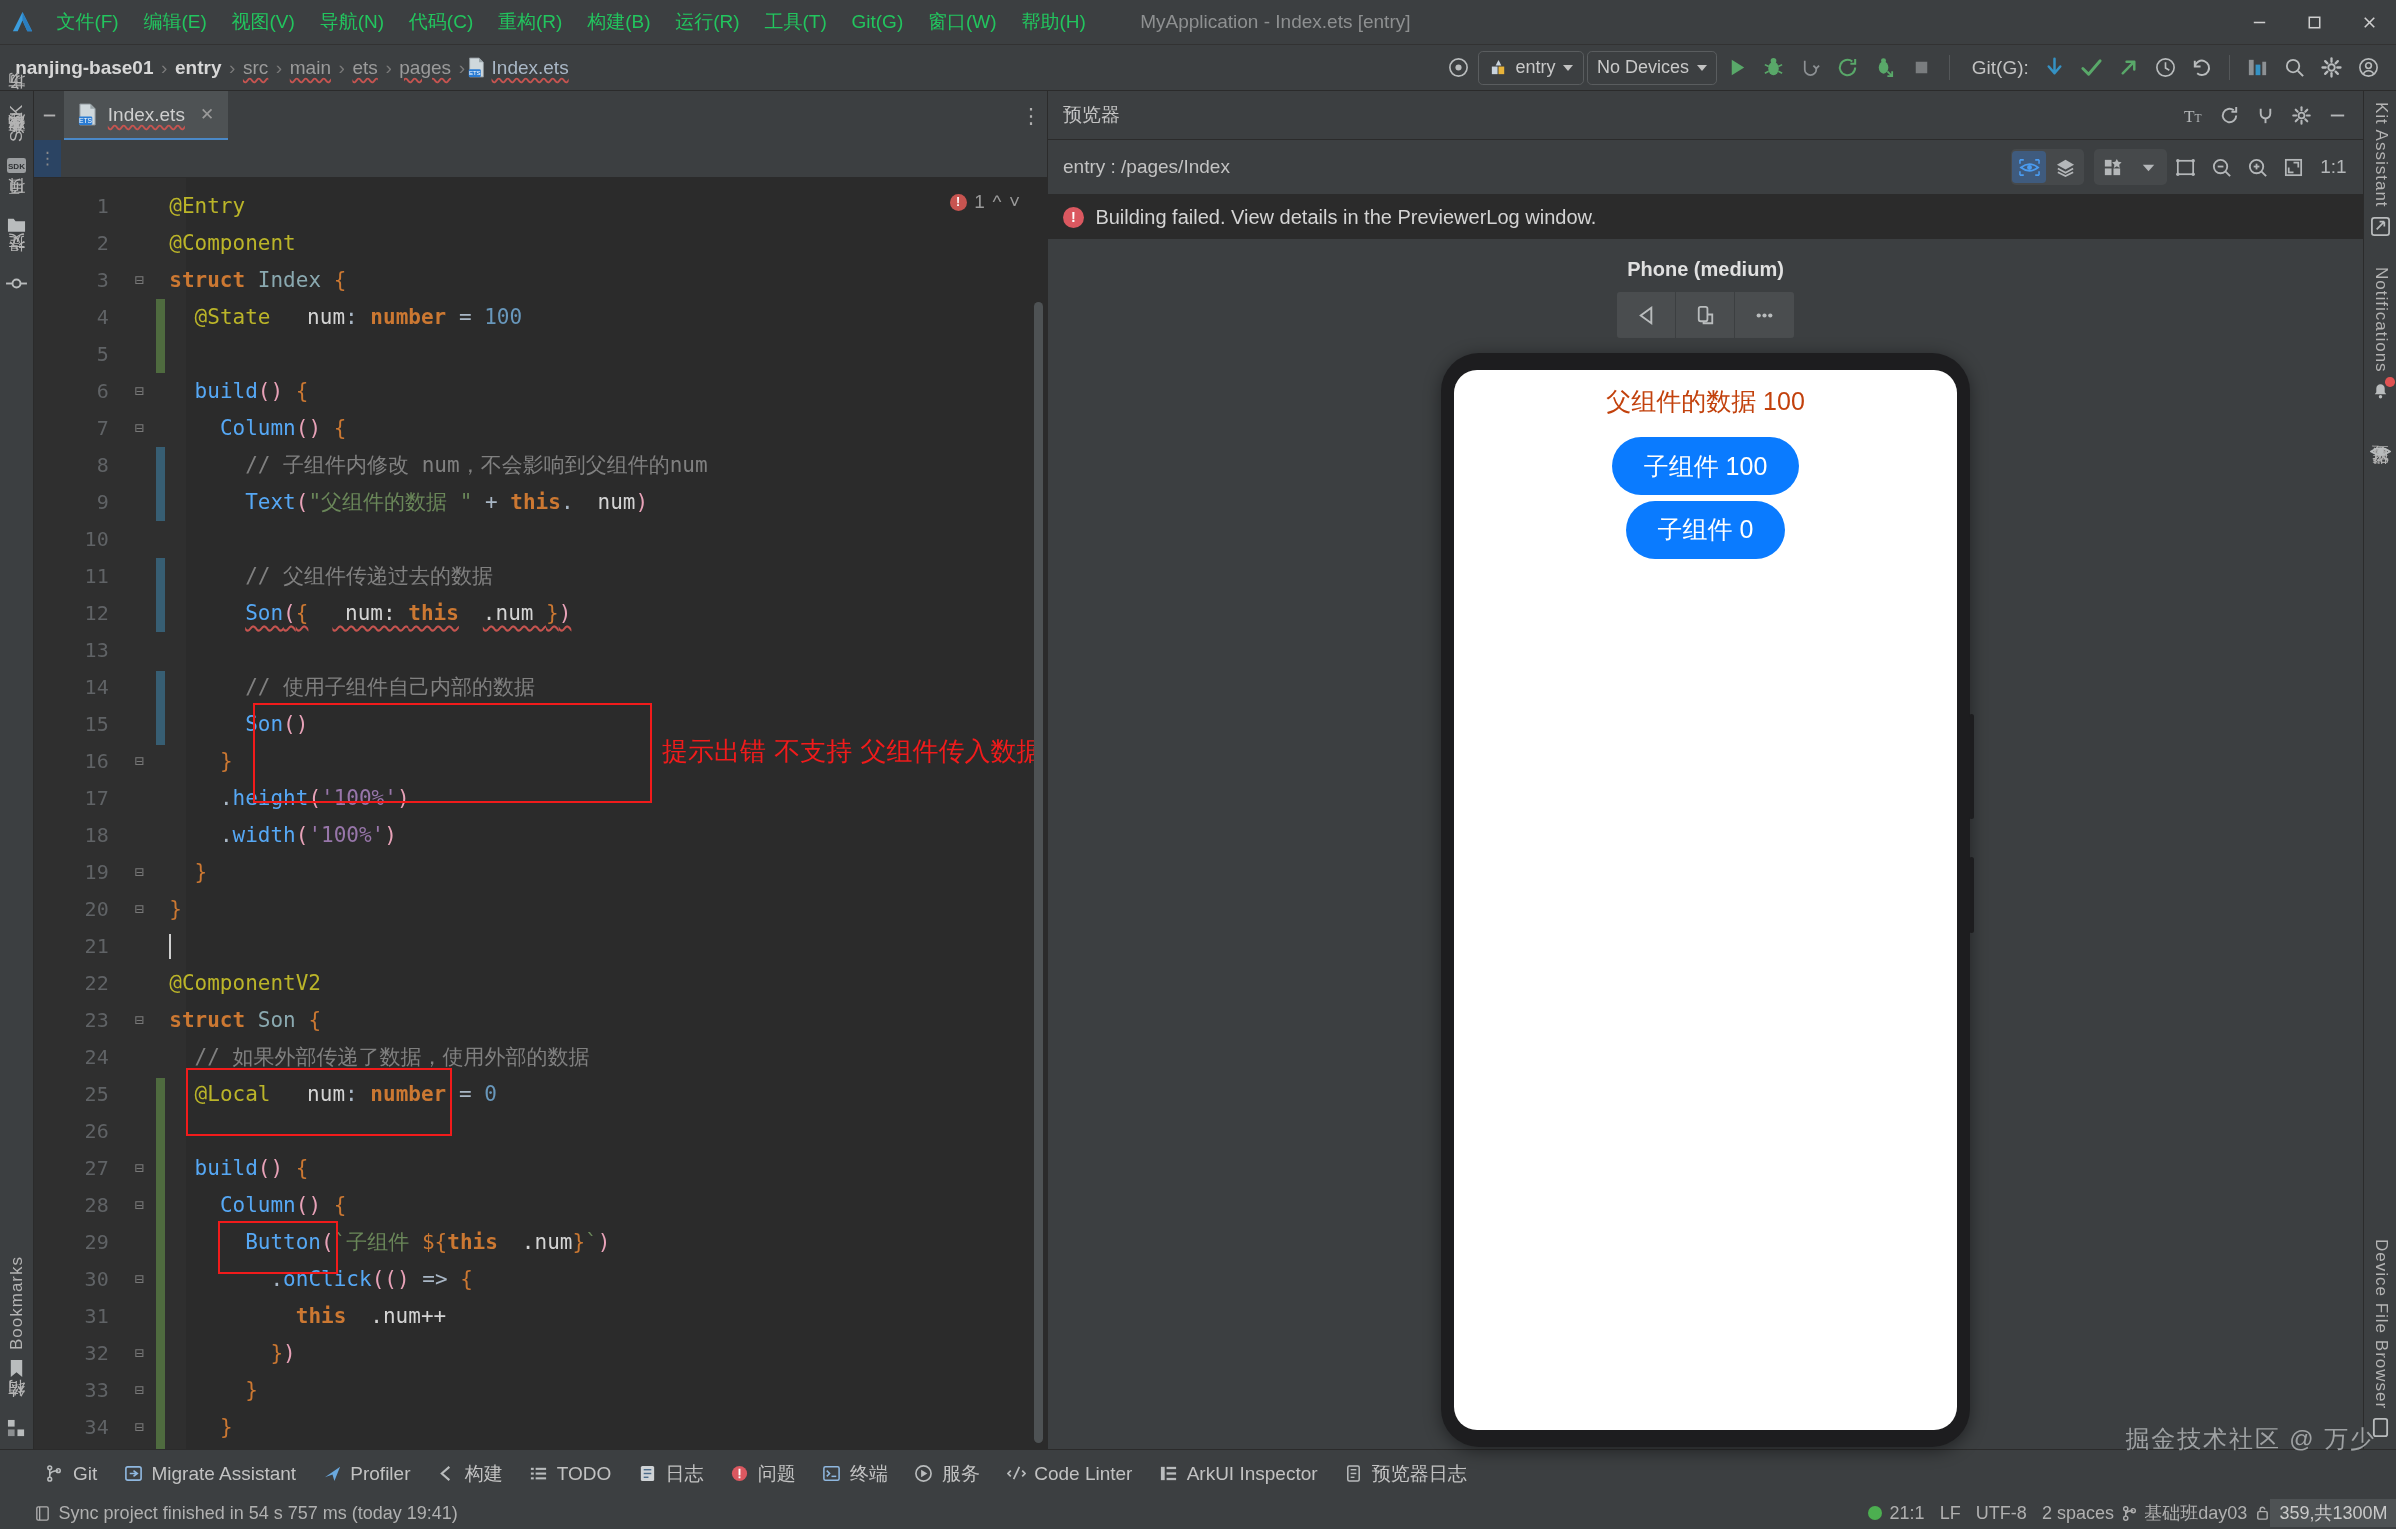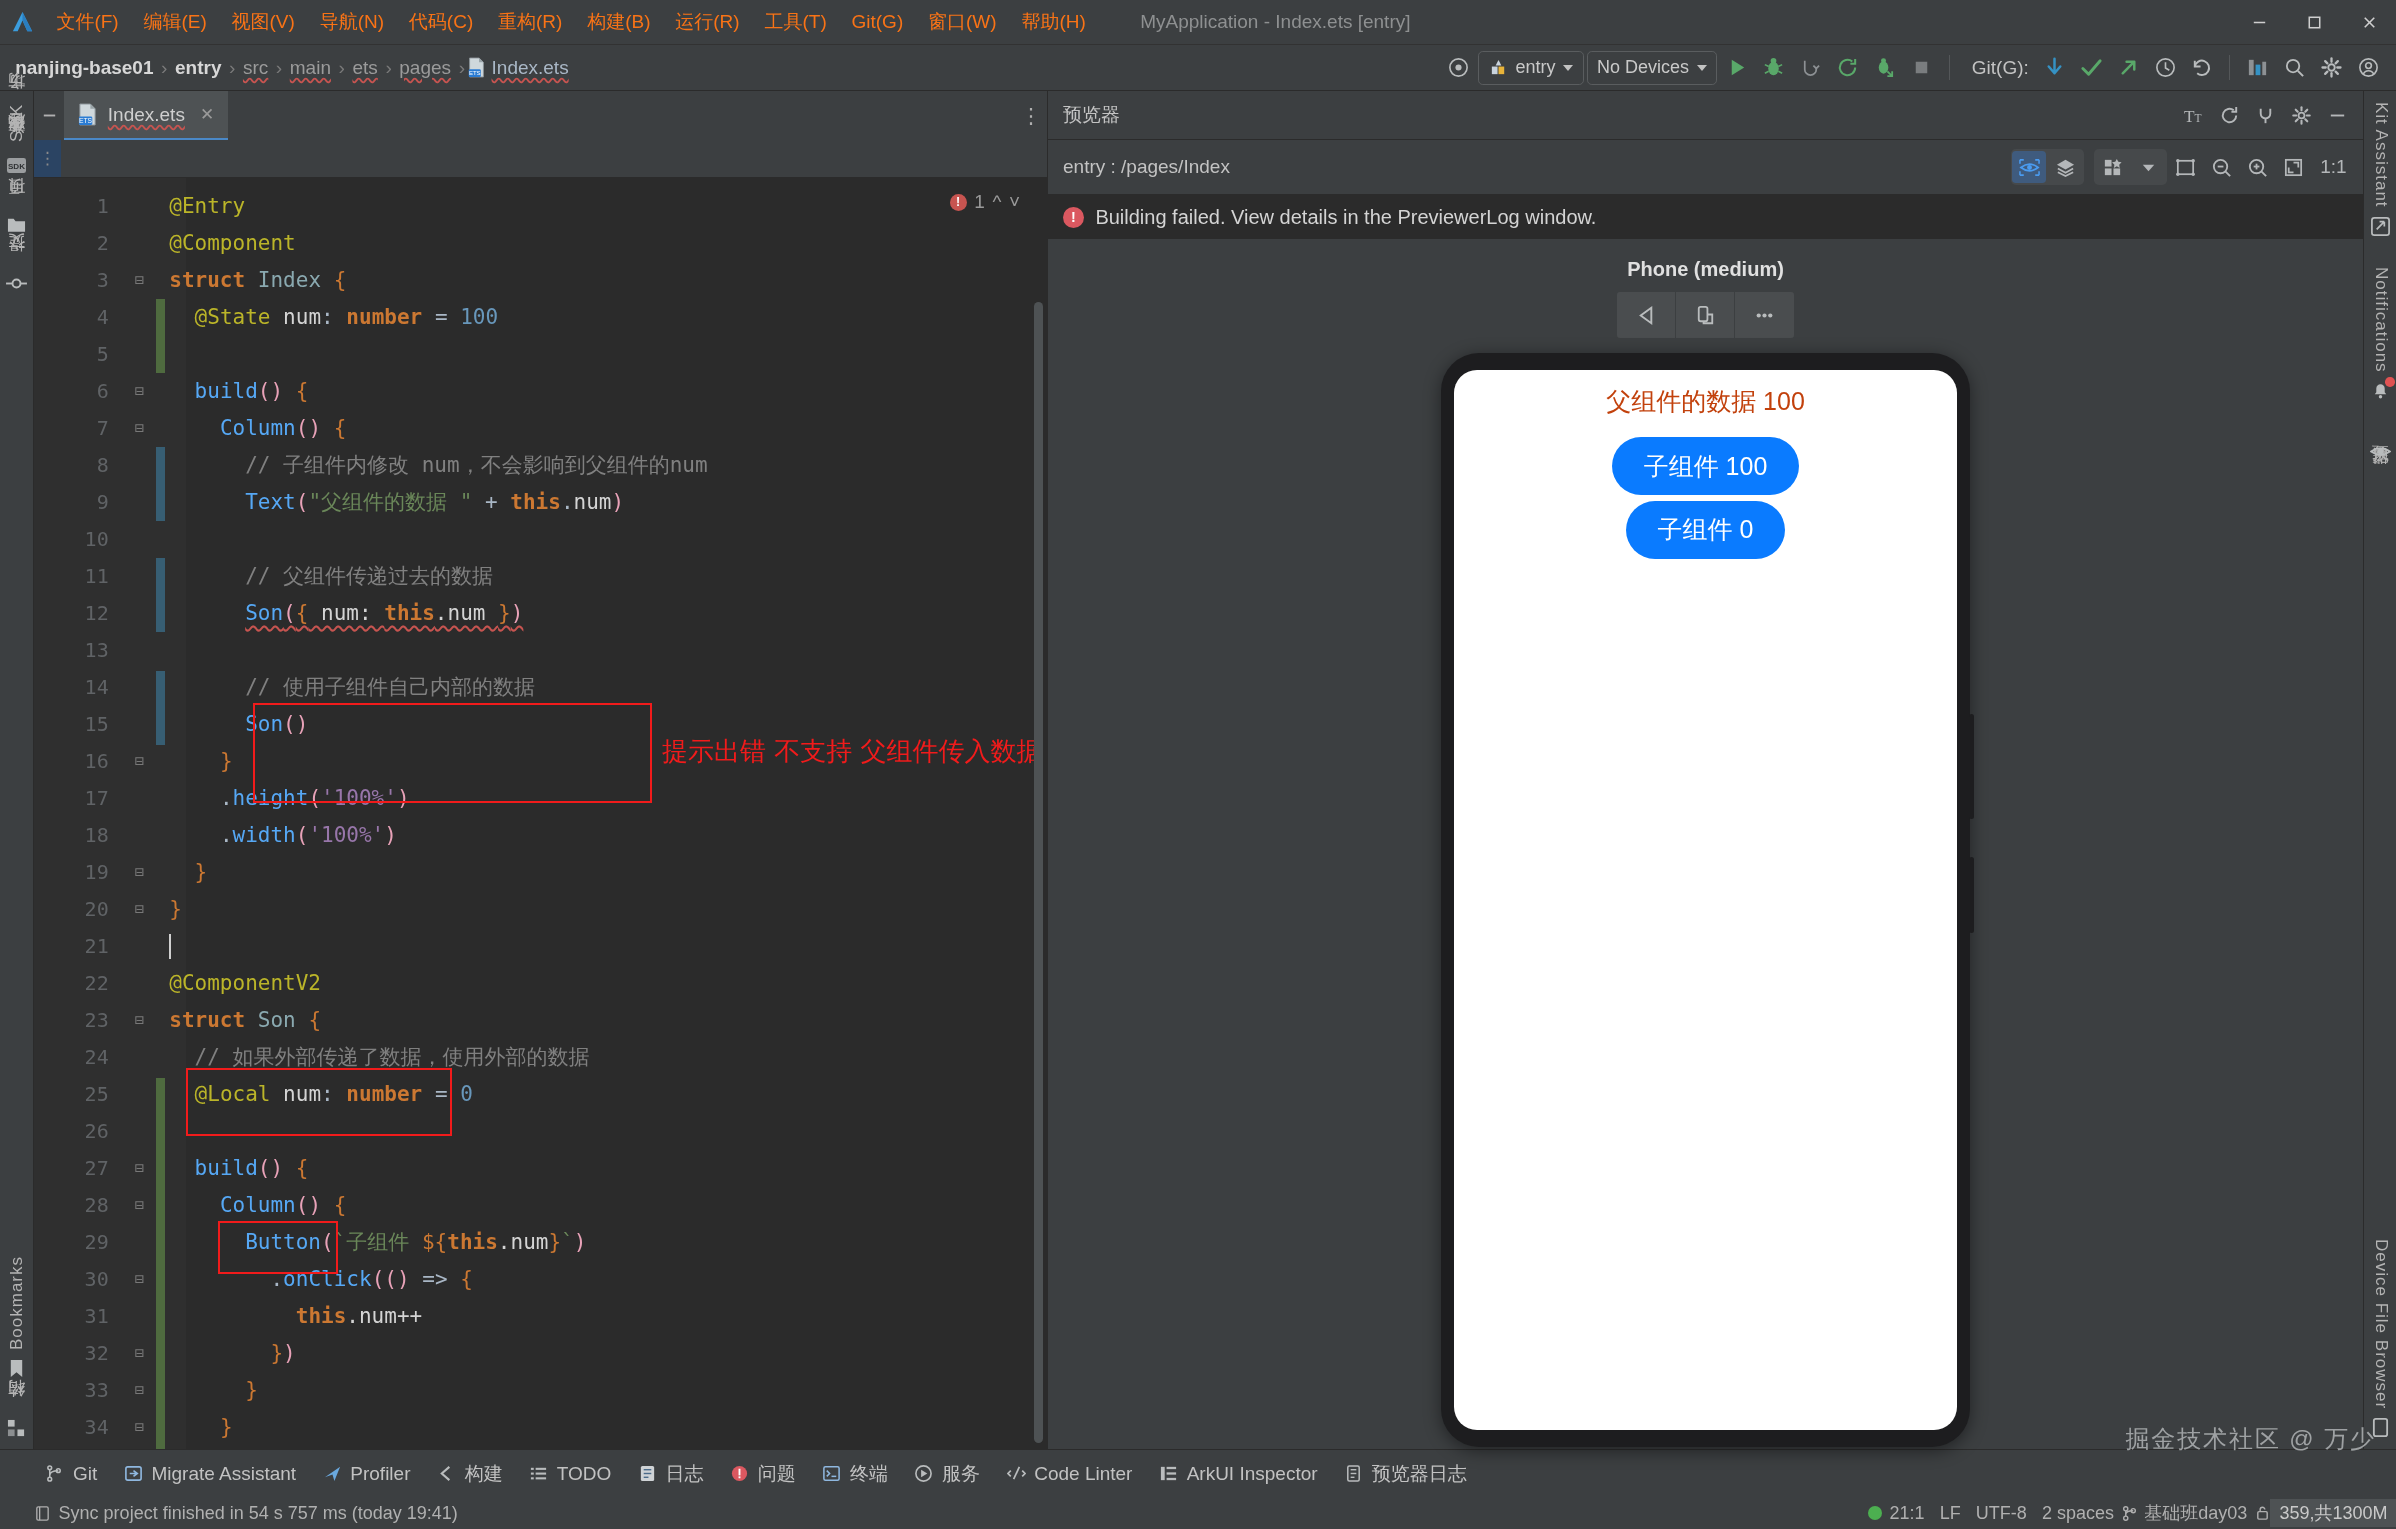--- a/index.html
+++ b/index.html
@@ -11,21 +11,21 @@
     font-size:19px;
     -webkit-font-smoothing:antialiased;
   }
   .app{ position:relative; width:2397px; height:1529px; display:flex; flex-direction:column; background:#3c3f41; }
 
   
   .titlebar{ height:45px; background:#3c3f41; display:flex; align-items:center; flex:0 0 45px; border-bottom:1px solid #323232;}
   .logo{ width:44px; display:flex; align-items:center; justify-content:center; }
   .logo svg{ display:block; }
   .menus{ display:flex; align-items:center; gap:0px; }
-  .menu-item{ padding:3.8px 12.4px; color:#f97316; font-size:19px; white-space:nowrap; }
+  .menu-item{ padding:3.8px 12.4px; color:#22c55e; font-size:19px; white-space:nowrap; }
   .win-title{ margin-left:42px; color:#8e9091; font-size:19px; white-space:nowrap;}
   .titlebar-spacer{ flex:1; }
   .win-btns{ display:flex; align-items:center; height:45px;}
   .win-btn{ width:55px; height:45px; display:flex; align-items:center; justify-content:center; color:#c9c9c9; font-size:19px;}
 
   
   .navbar{ height:46px; flex:0 0 46px; display:flex; align-items:center; background:#3c3f41; border-bottom:1px solid #2b2b2b; padding-left:9.5px;}
   .crumbs{ display:flex; align-items:center; gap:0; font-size:19px; }
   .crumb{ color:#a9b7c6; padding:1.9px 5.7px; white-space:nowrap;}
   .crumb.bold{ color:#d7d7d7; font-weight:bold; }
@@ -75,21 +75,21 @@
   
   .k-deco{ color:#bbb529; }
   .k-kw{ color:#cc7832; font-weight:bold; }
   .k-fn{ color:#56a8f5; }
   .k-str{ color:#6a8759; }
   .k-num{ color:#6897bb; }
   .k-cm{ color:#808080; }
   .k-id{ color:#a9b7c6; }
   .k-br{ color:#cc7832; }
   .k-fld{ color:#9876aa; }
-  .k-white{ color:#d4d4d4; }
+  .k-white{ color:#d4d4d4;margin-left:24px; }
   .k-paren{ color:#e8a2b8; }
   .k-struct-name{ color:#8aa9b0; }
   .err-underline{ text-decoration:underline; text-decoration-style:wavy; text-decoration-color:#c75450; text-underline-offset:4.8px;}
 
   .cursor{ display:inline-block; width:1.9px; height:25px; background:#d0d0d0; vertical-align:middle;}
 
   
   .stripe{ position:absolute; left:122px; width:8.6px; }
   .stripe.green{ background:#4f6b3f; }
   .stripe.blue{ background:#375e73; }

